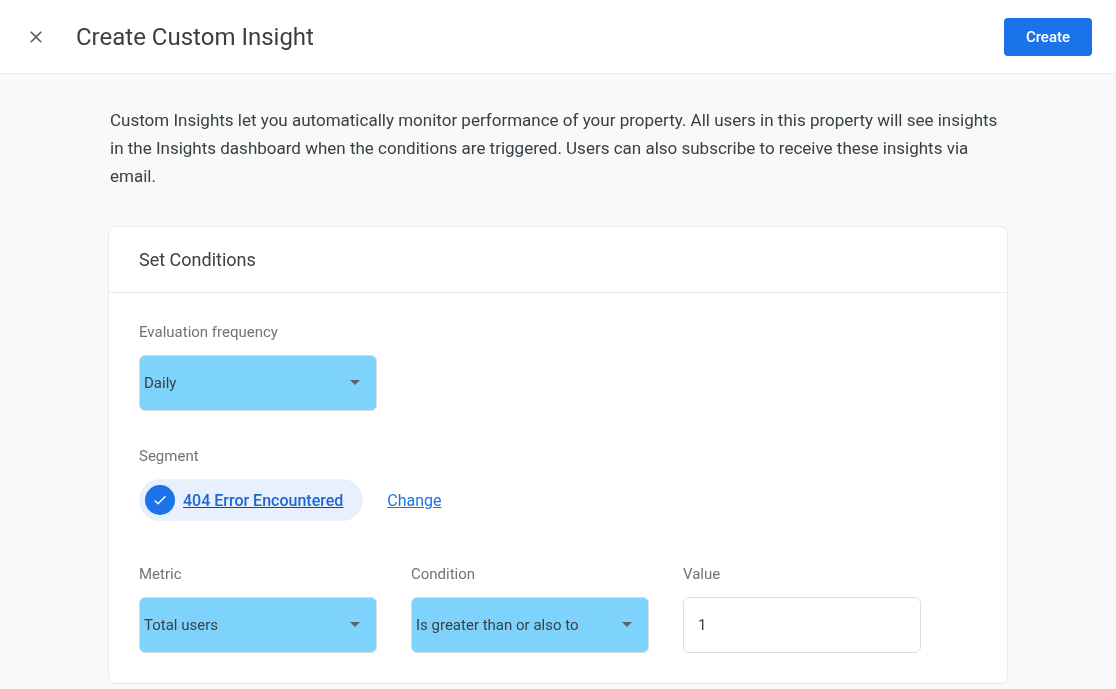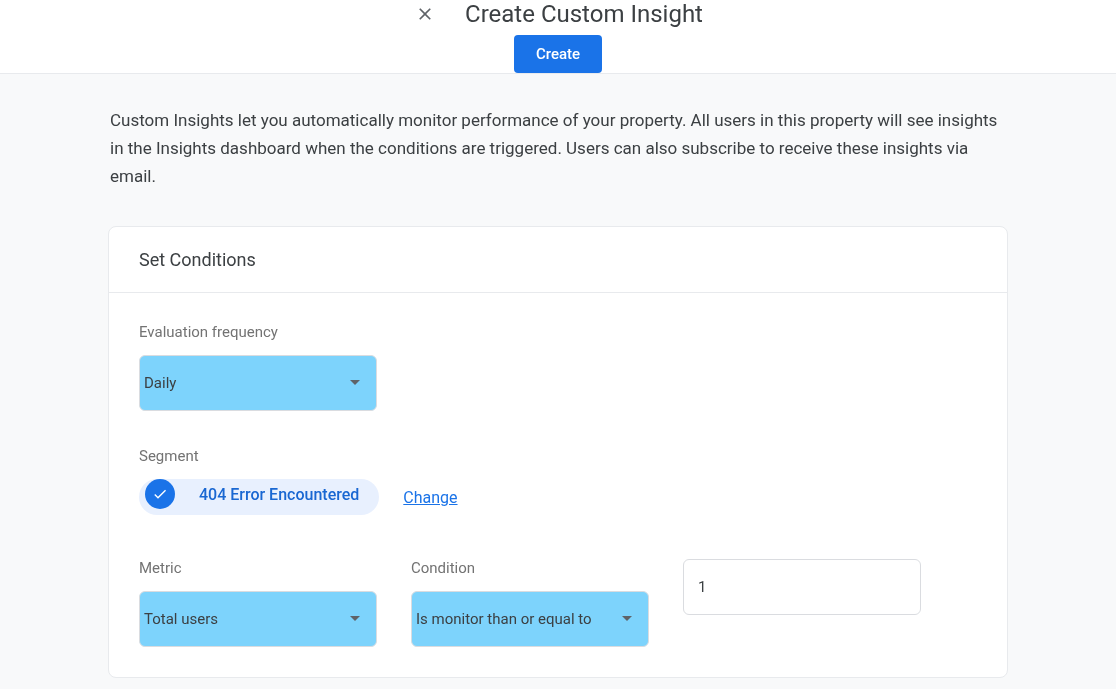--- a/index.html
+++ b/index.html
@@ -16,21 +16,20 @@
       overflow: hidden;
     }
     .header {
       background: #fff;
       height: 74px;
       display: flex;
       align-items: center;
       padding: 0 24px;
       border-bottom: 1px solid #e8eaed;
       justify-content: space-between;
-      flex-direction: column;
     }
     .header-left {
       display: flex;
       align-items: center;
       gap: 28px;
     }
     .close-btn {
       width: 24px;
       height: 24px;
       display: flex;
@@ -130,22 +129,23 @@
     .segment-row {
       display: flex;
       align-items: center;
       gap: 24px;
     }
     .chip {
       display: inline-flex;
       align-items: center;
       background: #e8f0fe;
       border-radius: 24px;
-      padding: 0 20px 6px 6px;
-      gap: 24px;
+      padding: 6px 20px 6px 6px;
+      gap: 8px;
+      text-decoration: underline;
     }
     .chip-check {
       width: 30px;
       height: 30px;
       border-radius: 50%;
       background: #1a73e8;
       display: flex;
       align-items: center;
       justify-content: center;
       color: #fff;
@@ -255,30 +255,31 @@
                   <path d="M1 1l5 5 5-5z" fill="currentColor"></path>
                 </svg>
             </span>
           </div>
         </div>
 
         <div class="col">
           <div class="field-label">Condition</div>
           <div class="select-wrap">
             <div class="select-field">
-              <span>Is monitor than or equal to</span>
+              <span>Is greater than or also to</span>
             </div>
             <span class="select-caret">
               <svg viewBox="0 0 12 8">
                   <path d="M1 1l5 5 5-5z" fill="currentColor"></path>
                 </svg>
             </span>
           </div>
         </div>
 
         <div class="col">
+          <div class="field-label">Value</div>
           <input type="text" class="text-input" value="1" style="">
         </div>
       </div>
 
     </div>
   </div>
 </div>
 
 </body></html>

